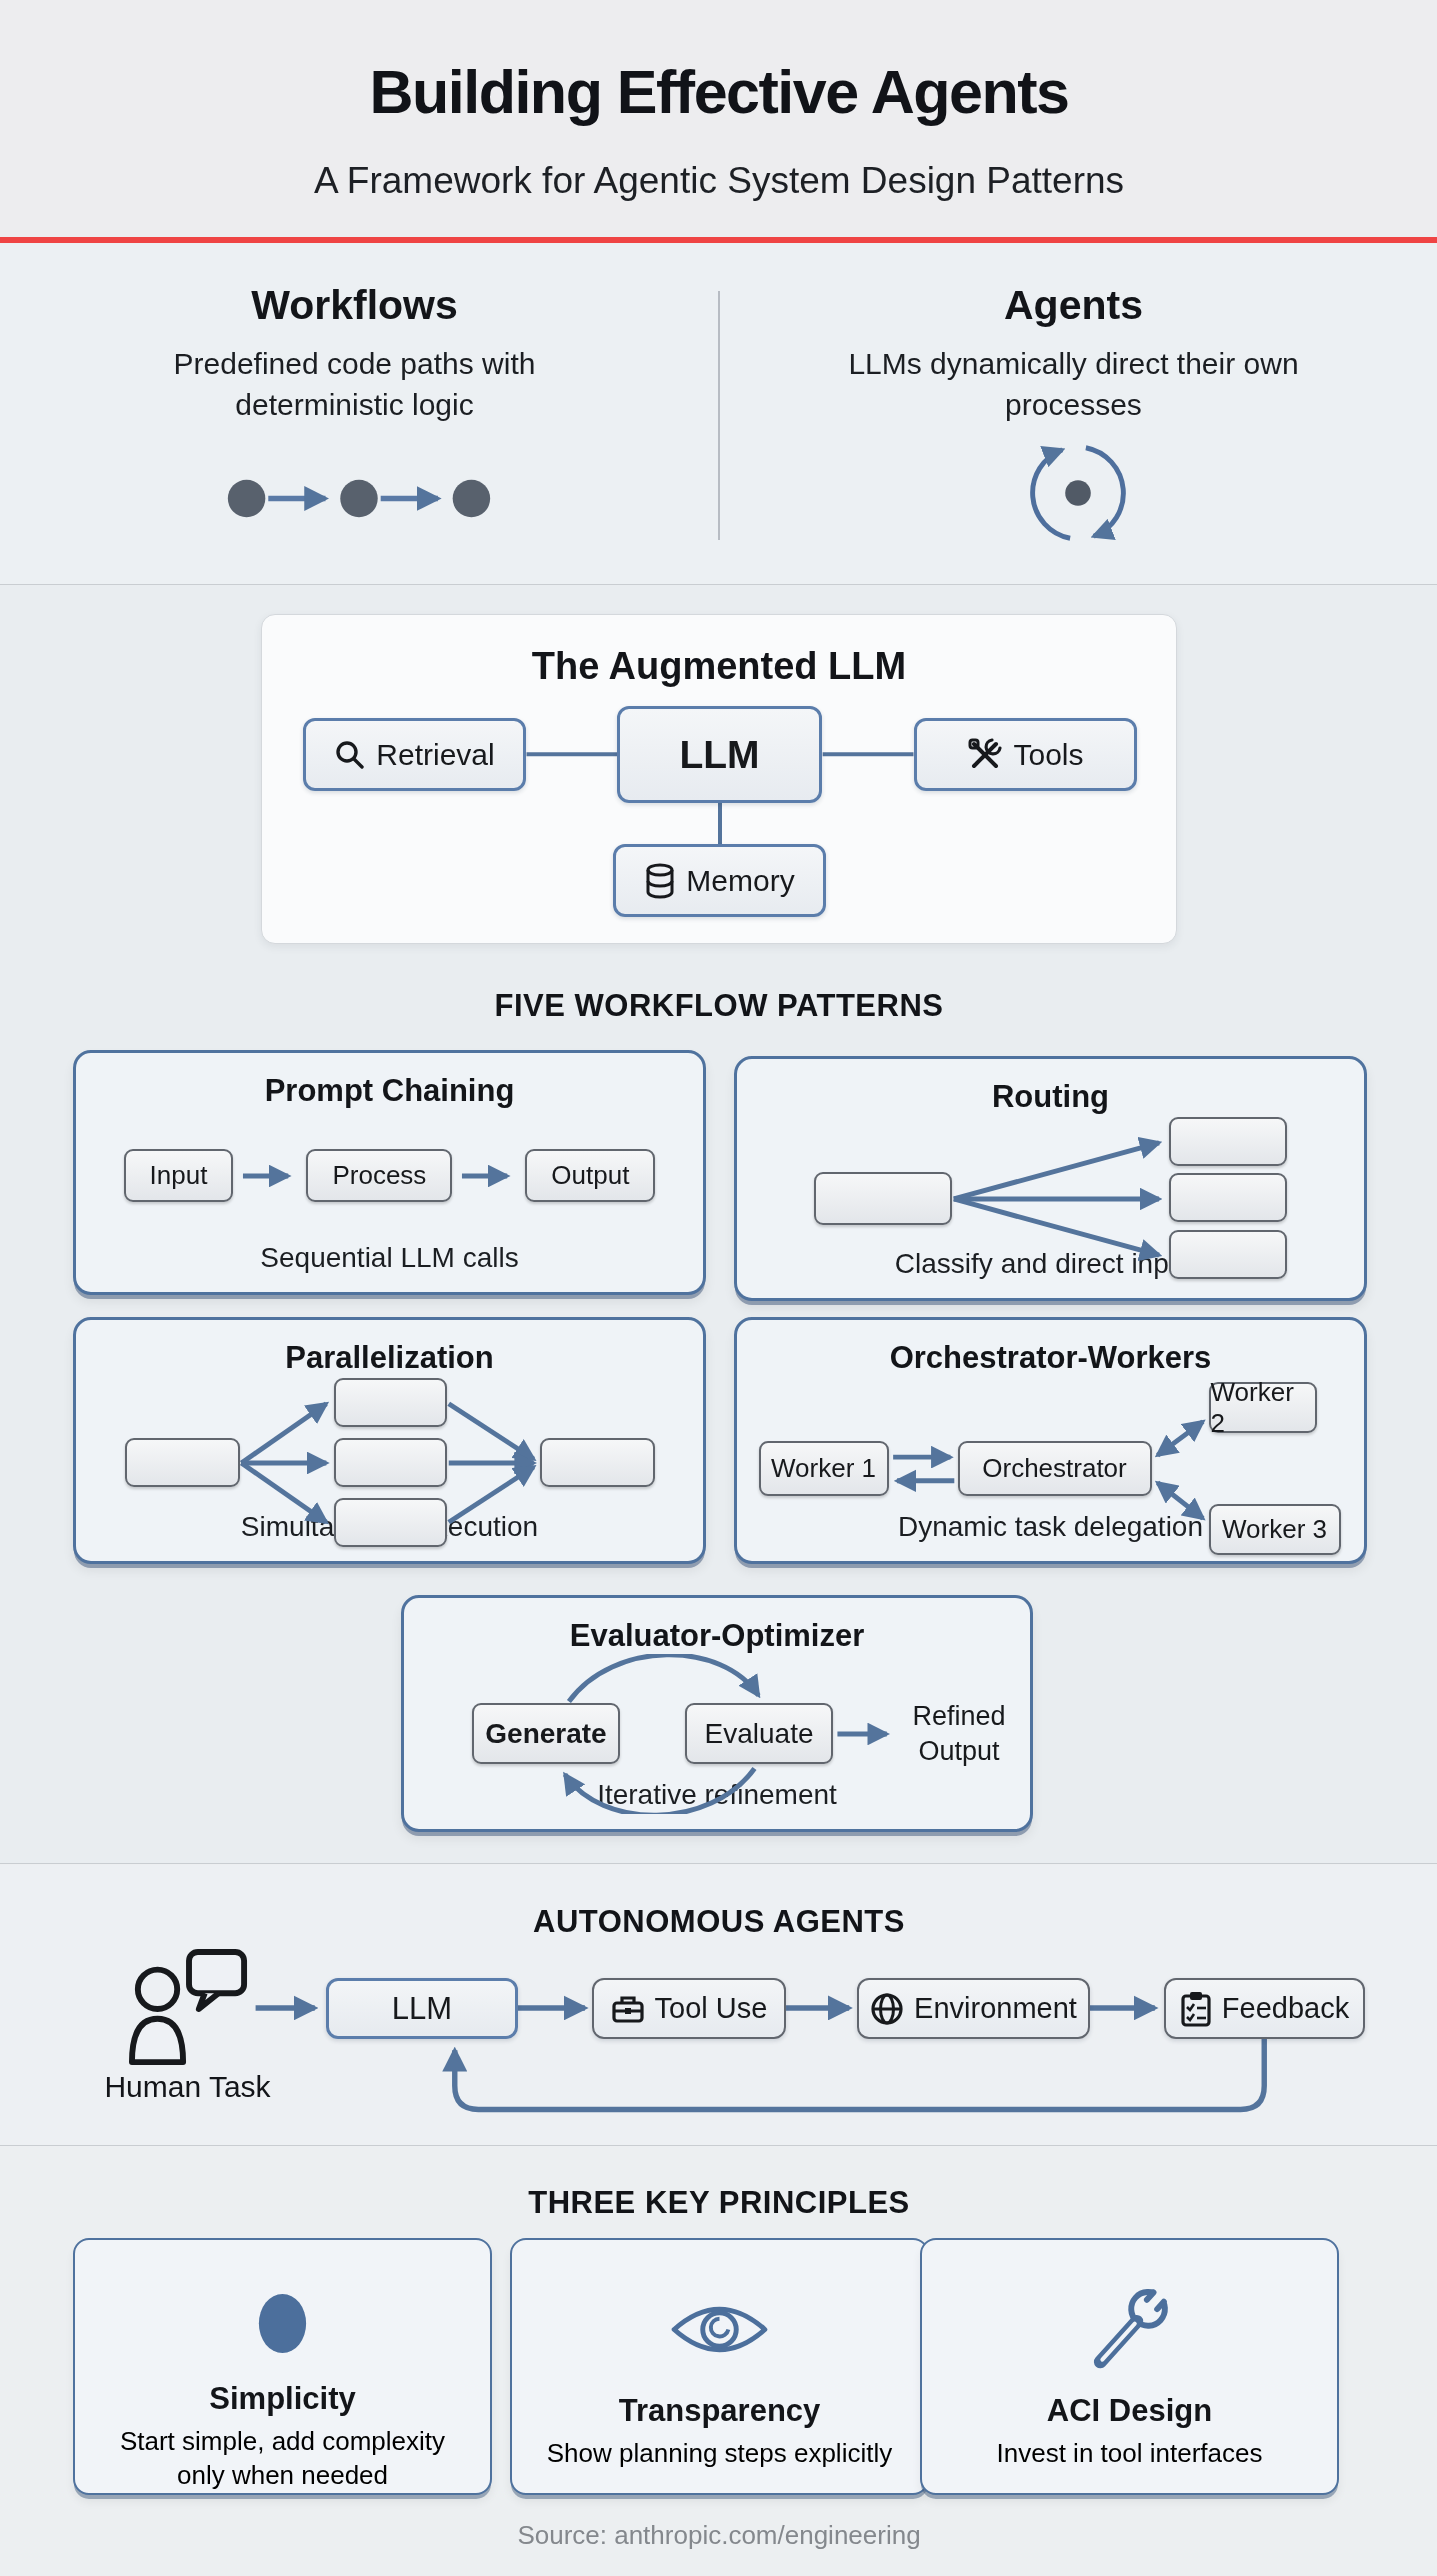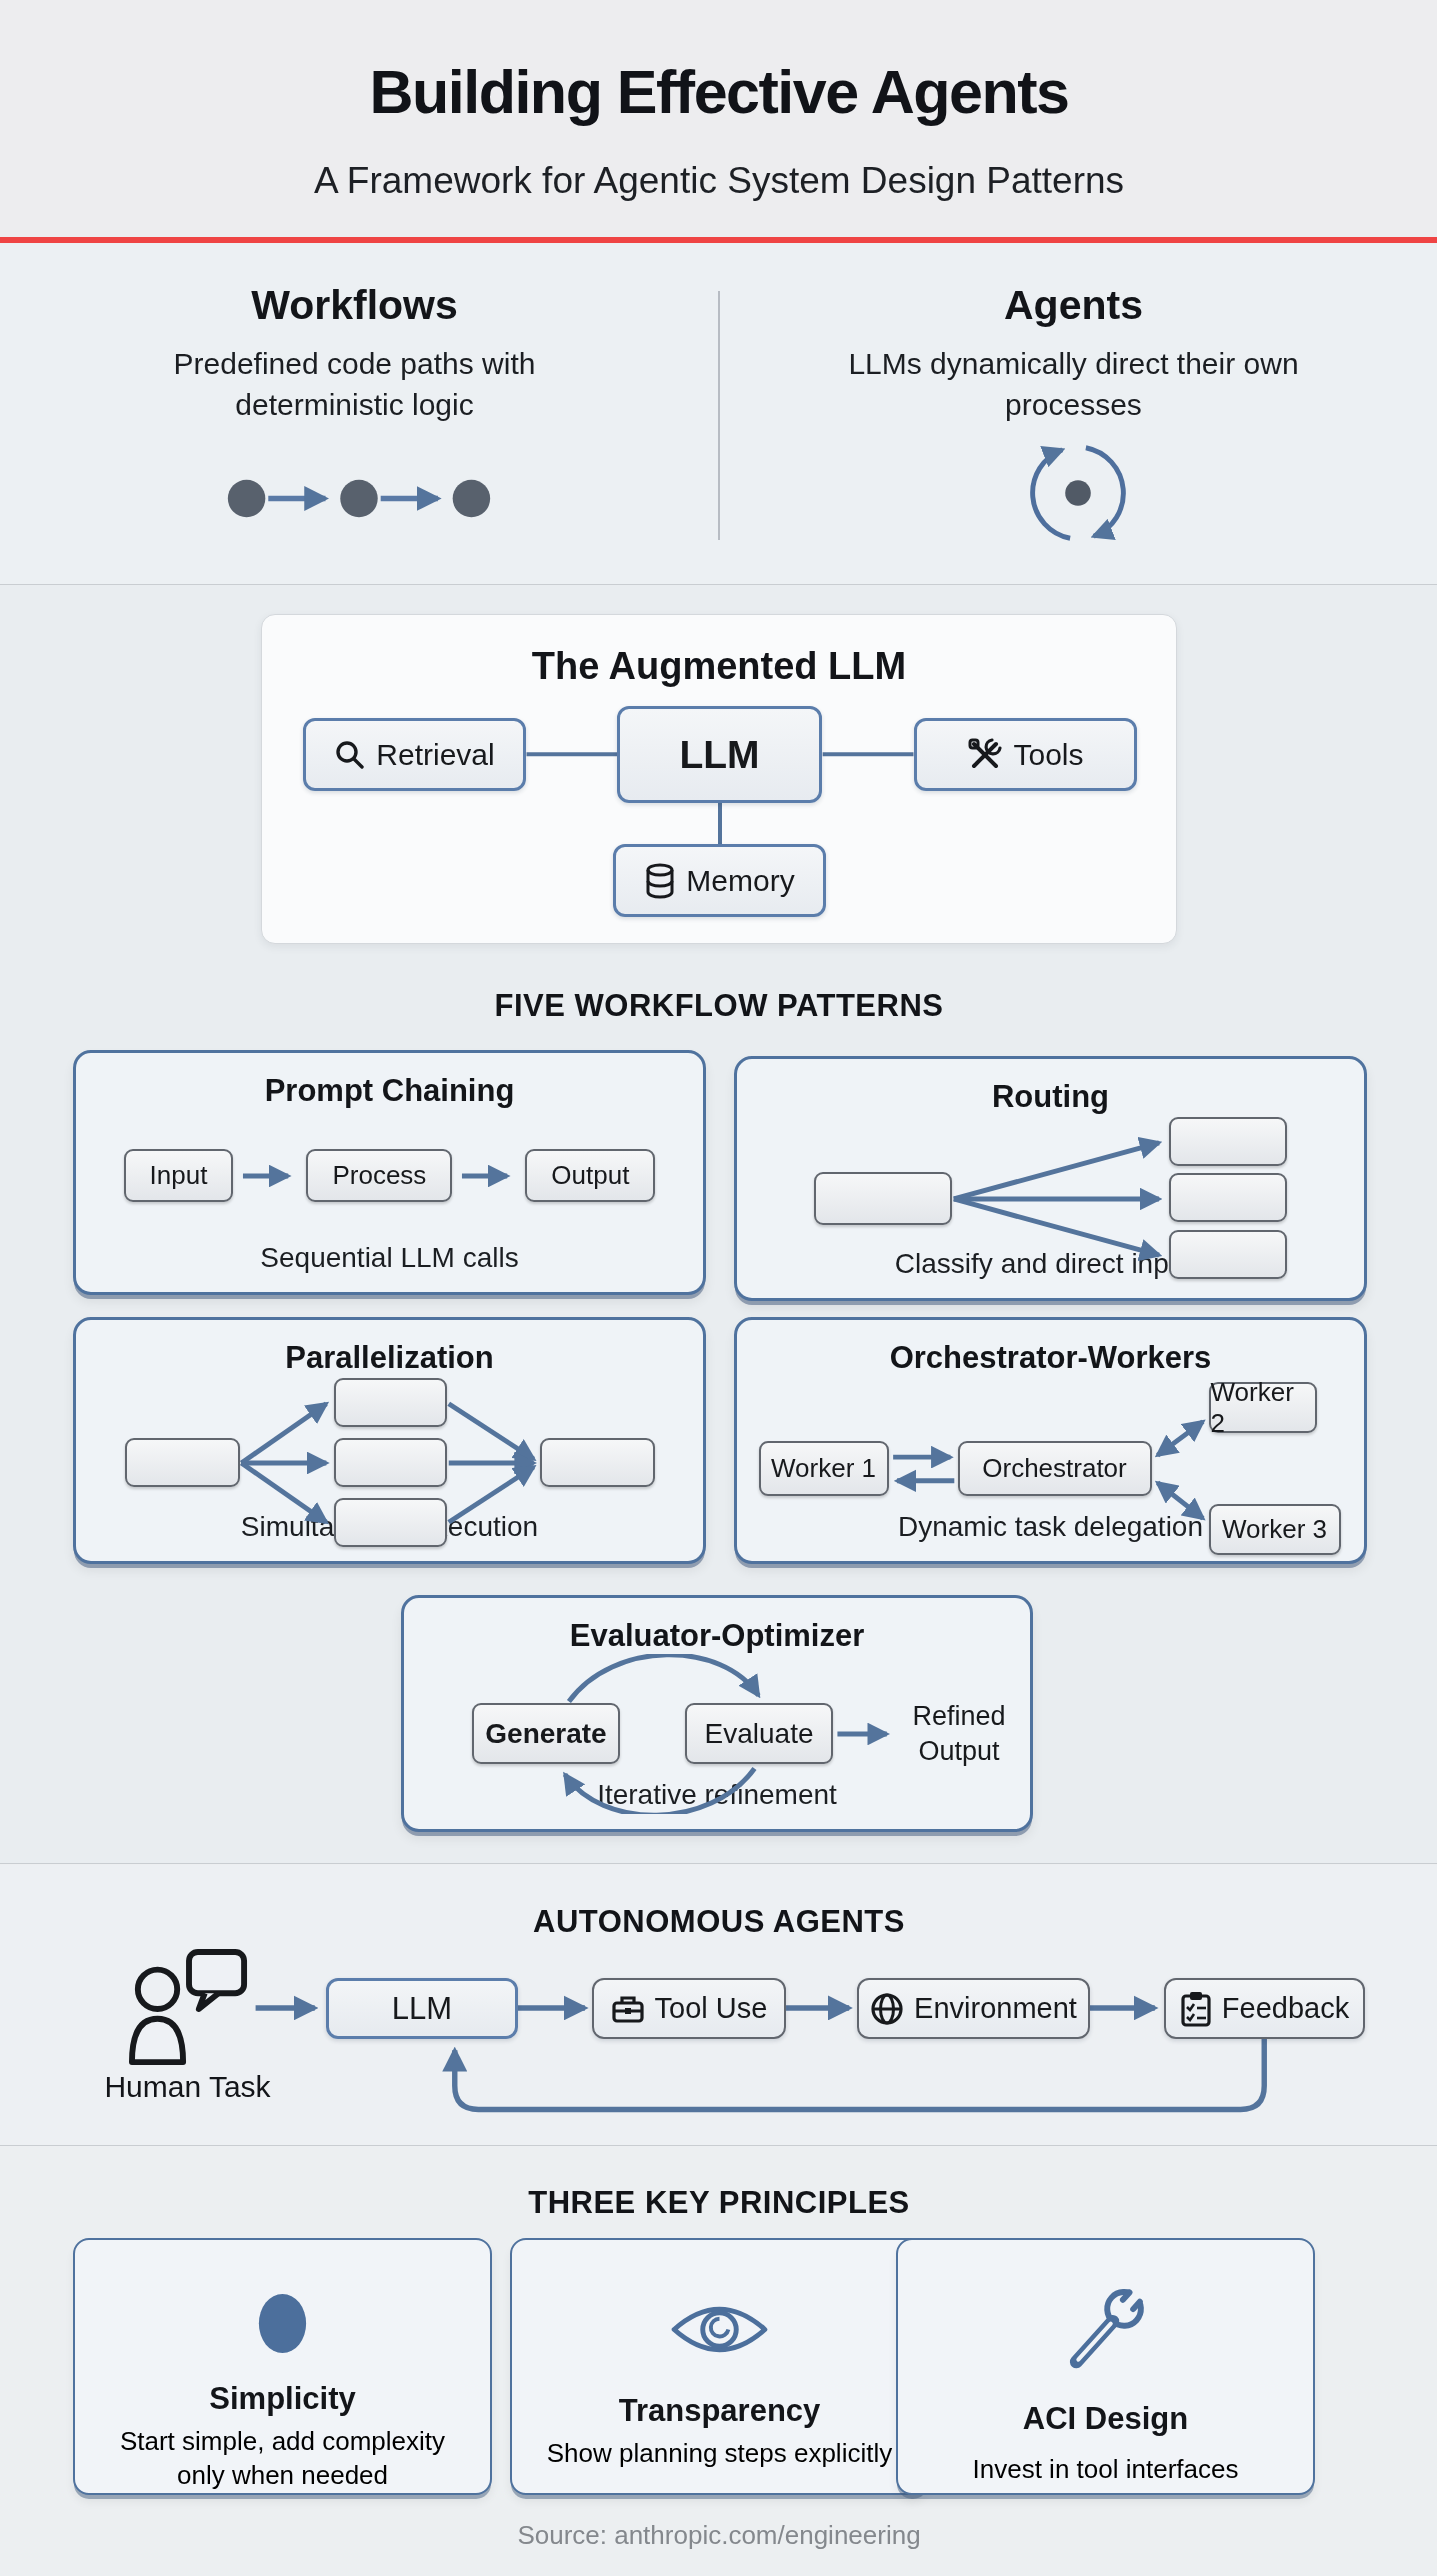--- a/index.html
+++ b/index.html
@@ -320,21 +320,21 @@
         <svg width="103" height="69" viewBox="0 0 104 70">
           <path d="M 6 35 Q 52 -6 98 35 Q 52 76 6 35 Z" fill="none" stroke="#4c6f9c" stroke-width="5" stroke-linejoin="round"></path>
           <circle cx="52" cy="35" r="17" fill="none" stroke="#4c6f9c" stroke-width="5"></circle>
           <path d="M 52 24 A 9 9 0 1 0 61 35" fill="none" stroke="#4c6f9c" stroke-width="4"></path>
         </svg>
       </div>
       <div class="ktitle">Transparency</div>
       <div class="kdesc">Show planning steps explicitly</div>
     </div>
 
-    <div class="kcard" style="left:896px;gap:8px;">
+    <div class="kcard" style="left:920px;">
       <div class="kicon">
         <svg width="103" height="109" viewBox="0 0 104 110">
           <g transform="translate(52,55) rotate(42)">
             <circle cx="0" cy="-28" r="17" fill="none" stroke="#4c6f9c" stroke-width="6"></circle>
             <rect x="-7" y="-52" width="14" height="18" fill="#f1f4f8"></rect>
             <line x1="-7" y1="-44" x2="-7" y2="-34" stroke="#4c6f9c" stroke-width="6" stroke-linecap="round"></line>
             <line x1="7" y1="-44" x2="7" y2="-34" stroke="#4c6f9c" stroke-width="6" stroke-linecap="round"></line>
             <line x1="0" y1="-11" x2="0" y2="44" stroke="#4c6f9c" stroke-width="13" stroke-linecap="round"></line>
             <line x1="0" y1="-8" x2="0" y2="41" stroke="#f1f4f8" stroke-width="4" stroke-linecap="round"></line>
           </g>

